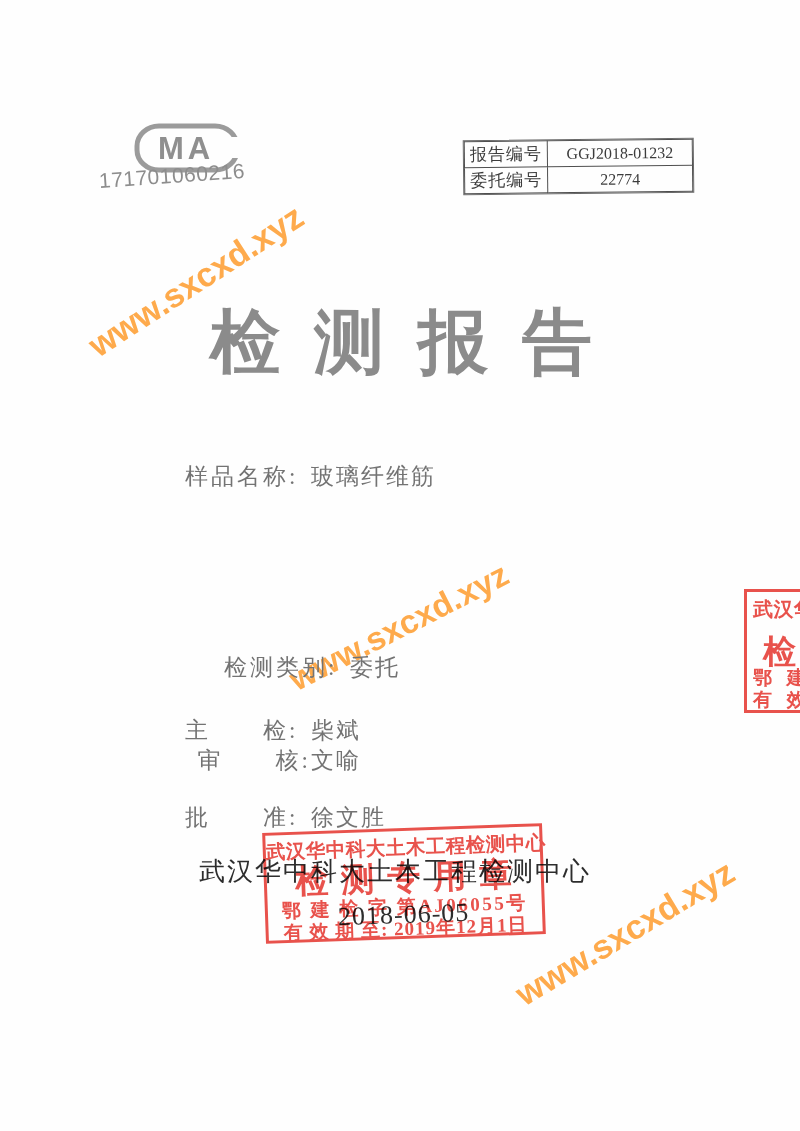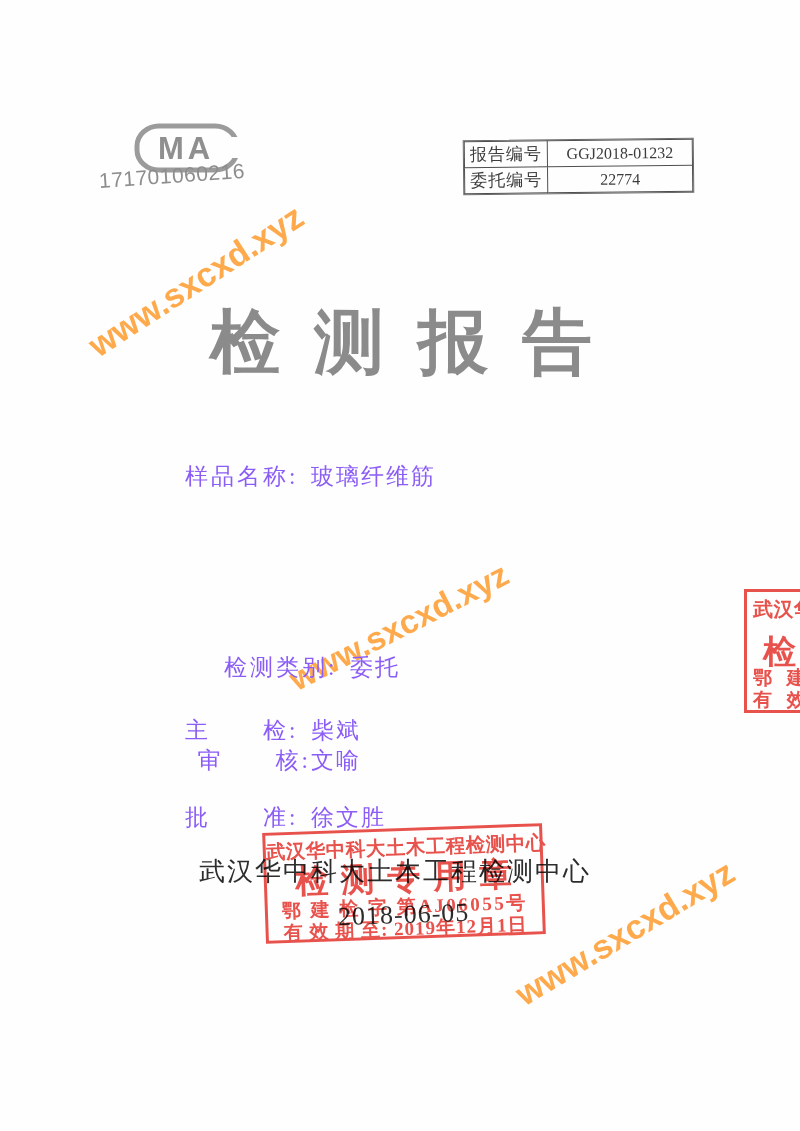--- a/index.html
+++ b/index.html
@@ -32,21 +32,21 @@
   .ref-table td.val { width:142px; font-size:16px; }
   .ref-table { outline:1px solid #6a6a6a; outline-offset:0px; }
   
   .title {
     position:absolute; left:202px; top:288px; margin:8px;
     font-family:"Liberation Sans","DejaVu Sans",sans-serif;
     font-size:70px; font-weight:bold; color:#8b8b8b;
     letter-spacing:34px; white-space:nowrap;
   }
   
-  .field { position:absolute; left:185px; white-space:nowrap; color:#8b5cf6; font-size:23px; }
+  .field { position:absolute; left:185px; white-space:nowrap; color:#737373; font-size:23px; }
   .f-label { display:inline-block; width:126px; letter-spacing:3px; }
   .f-value { letter-spacing:2px; }
   .f-sample-1 { top:461px; }
   .f-sample-2 { top:502px; }
   .f-meta-1 { top:652px;margin-left:39px; }
   .f-meta-2 { top:715px; }
   .f-meta-3 { top:745px;text-align:right; }
   .f-meta-4 { top:802px; }
   
   .stamp {

